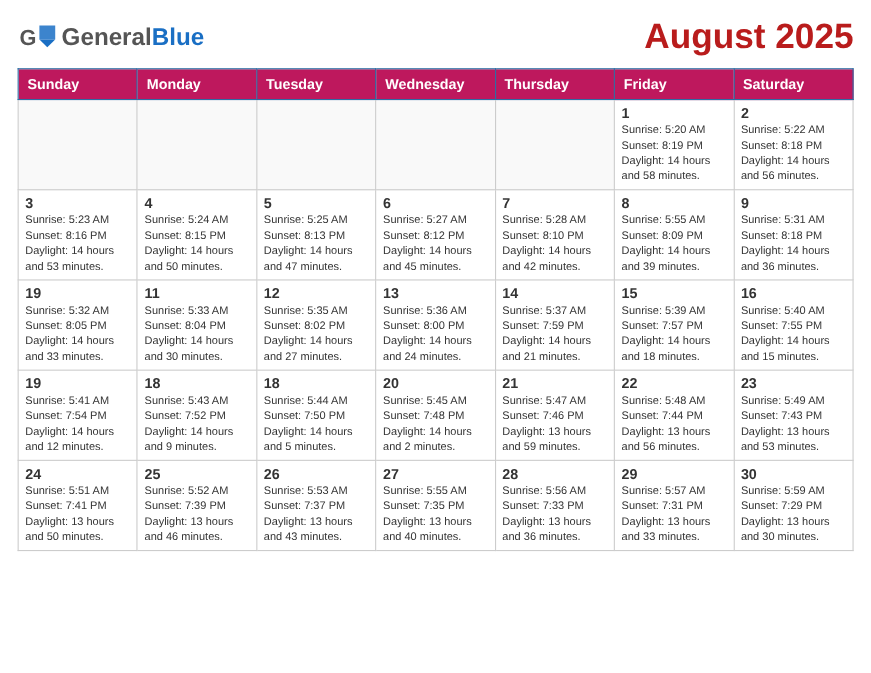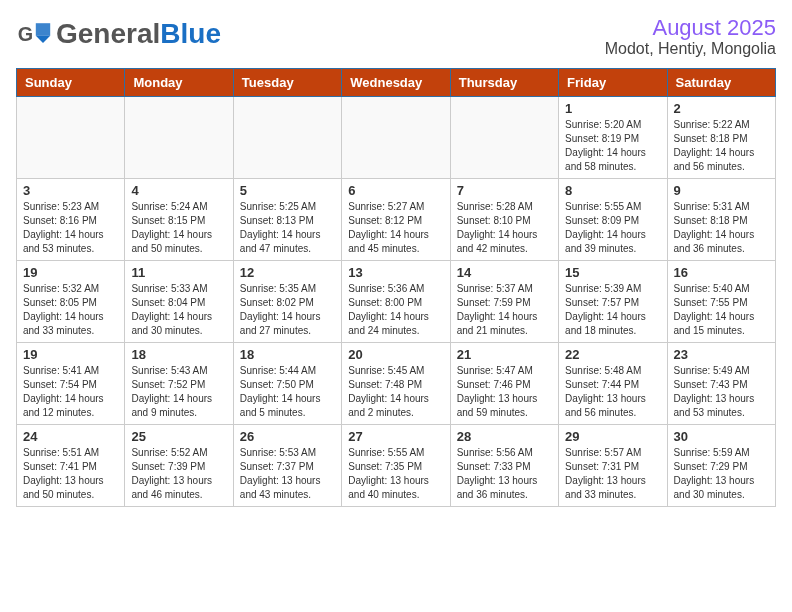--- a/index.html
+++ b/index.html
@@ -15,50 +15,50 @@
       justify-content: space-between;
       align-items: flex-start;
       margin-bottom: 10px;
     }
     .logo {
       display: flex;
       align-items: center;
       gap: 4px;
     }
     .logo-text {
-      font-size: 28px;
+      font-size: 22px;
       color: #333;
       line-height: 1;
     }
     .logo-text span.general { color: #555; font-weight: bold; }
     .logo-text span.blue { color: #1a6fc4; font-weight: bold; }
     .logo-icon {
       width: 36px;
       height: 36px;
     }
     .title-area {
       text-align: right;
     }
     .month-title {
-      font-size: 22px;
-      font-weight: normal;
-      color: #8b5cf6;
+      font-size: 32px;
+      font-weight: bold;
+      color: #b91c1c;
       line-height: 1.1;
     }
     .location-title {
       font-size: 16px;
       color: #444;
     }
     .calendar {
       width: 100%;
       border-collapse: collapse;
       border: 1px solid #ccc;
     }
     .calendar th {
-      background-color: #c2410c;
+      background-color: #be185d;
       color: #fff;
       text-align: left;
       padding: 6px 8px;
       font-size: 13px;
       font-weight: bold;
       border: 1px solid #2e6da4;
     }
     .calendar td {
       vertical-align: top;
       border: 1px solid #ccc;
@@ -96,21 +96,20 @@
       <text x="2" y="28" font-size="22" font-weight="bold" fill="#555">G</text>
       <polygon points="22,8 38,8 38,22 22,22" fill="#1a6fc4" opacity="0.85"></polygon>
       <polygon points="22,22 30,30 38,22" fill="#1a6fc4"></polygon>
     </svg>
     <div class="logo-text">
       <span class="general">General</span><span class="blue">Blue</span>
     </div>
   </div>
   <div class="title-area">
     <div class="month-title">August 2025</div>
-    <div class="location-title">Modot, Hentiy, Mongolia</div>
   </div>
 </div>
 
 <table class="calendar">
   <thead>
     <tr id="weekday-header">
         <th>Sunday</th>
         <th>Monday</th>
         <th>Tuesday</th>
         <th>Wednesday</th>

